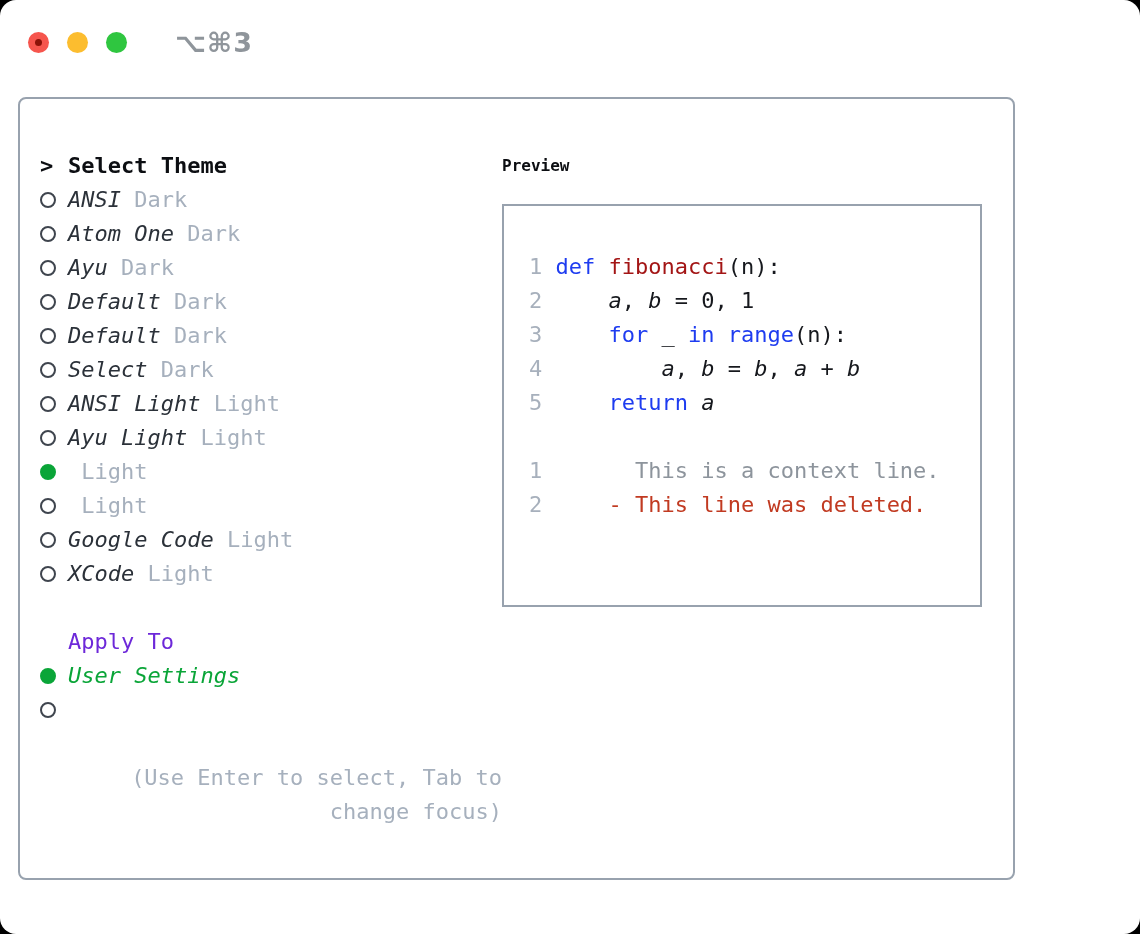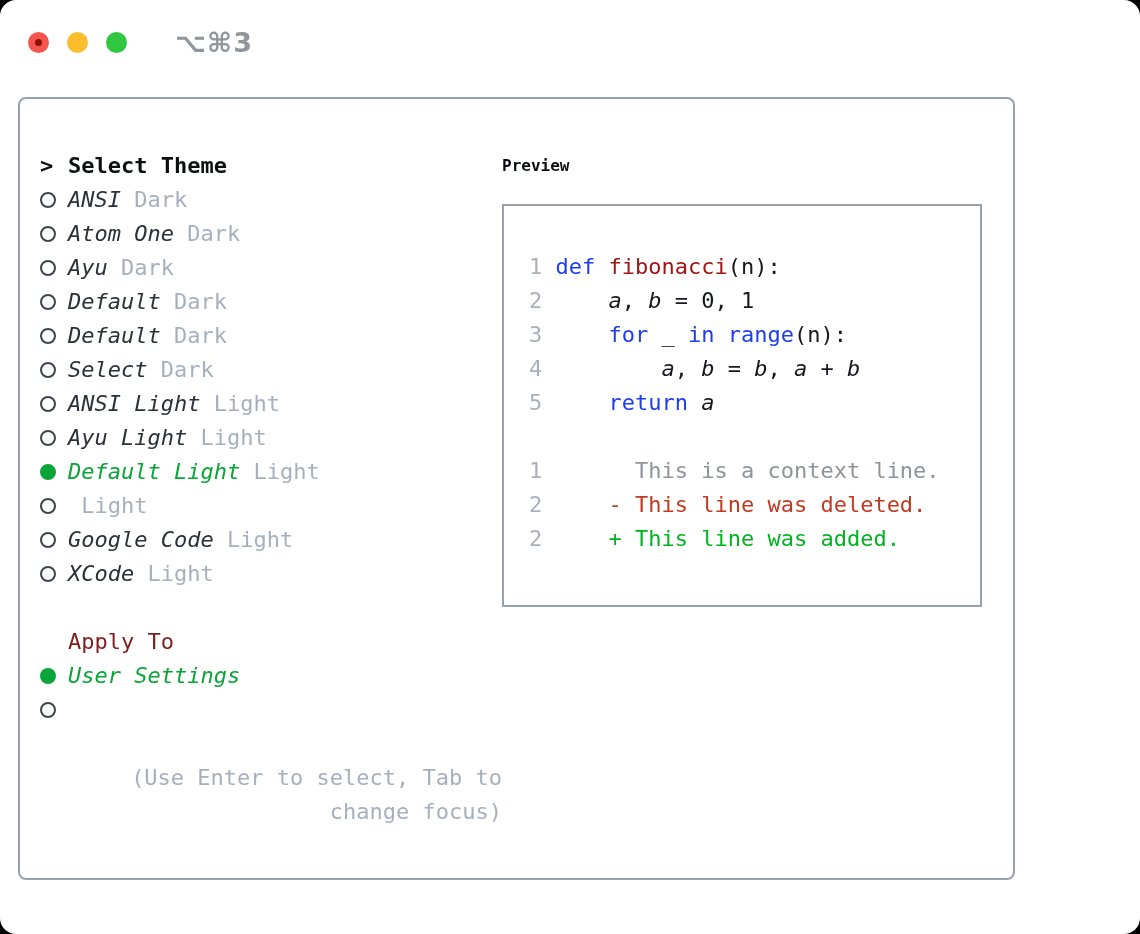--- a/index.html
+++ b/index.html
@@ -22,21 +22,21 @@
   .left-col{width:462px;font-size:22px;line-height:34px;color:var(--text-dark,#2b3139);}
   .row{display:flex;height:34px;align-items:center;white-space:pre;}
   .marker{width:28px;display:inline-flex;align-items:center;flex:none;}
   .radio{width:12px;height:12px;border:2px solid #3f454e;border-radius:50%;display:inline-block;box-sizing:content-box;}
   .row.selected .radio{background:var(--green-select,#0aa538);border-color:var(--green-select,#0aa538);}
   .row.selected .opt-name{color:var(--green-select,#0aa538);}
   .title-row{font-weight:bold;color:#0c0e12;}
   .title-row .marker{font-weight:bold;}
   .opt-name{color:#2b3139;font-style:italic;}
   .opt-tag{color:var(--gray-tag,#a6b0bd);margin-left:1ch;}
-  .section-title{color:#7f1d1d;}
+  .section-title{color:#6d28d9;}
   .spacer{height:34px;}
   .hint{color:var(--gray-hint,#a6b0bd);white-space:pre;height:34px;line-height:34px;text-align:right;}
 
   
   .right-col{flex:1;}
   .preview-title{font-size:16px;line-height:34px;font-weight:bold;color:#0c0e12;margin-bottom:21px;}
   .preview-box{width:480px;height:403px;box-sizing:border-box;border:2px solid var(--border-gray,#98a2ae);
     padding:44px 16px 0 25px;font-size:22px;line-height:34px;overflow:hidden;}
   .pline{white-space:pre;height:34px;}
   .lnum{color:var(--gray-linenum,#a7b0bc);}
@@ -71,21 +71,21 @@
 
         <div id="theme-list">
             <div class="row"><span class="marker"><span class="radio"></span></span><span class="opt-name">ANSI</span><span class="opt-tag">Dark</span></div>
             <div class="row"><span class="marker"><span class="radio"></span></span><span class="opt-name">Atom One</span><span class="opt-tag">Dark</span></div>
             <div class="row"><span class="marker"><span class="radio"></span></span><span class="opt-name">Ayu</span><span class="opt-tag">Dark</span></div>
             <div class="row"><span class="marker"><span class="radio"></span></span><span class="opt-name">Default</span><span class="opt-tag">Dark</span></div>
             <div class="row"><span class="marker"><span class="radio"></span></span><span class="opt-name">Default</span><span class="opt-tag">Dark</span></div>
             <div class="row"><span class="marker"><span class="radio"></span></span><span class="opt-name">Select</span><span class="opt-tag">Dark</span></div>
             <div class="row"><span class="marker"><span class="radio"></span></span><span class="opt-name">ANSI Light</span><span class="opt-tag">Light</span></div>
             <div class="row"><span class="marker"><span class="radio"></span></span><span class="opt-name">Ayu Light</span><span class="opt-tag">Light</span></div>
-            <div class="row selected"><span class="marker"><span class="radio"></span></span><span class="opt-name">Default Light</span><span class="opt-tag">Light</span></div>
+            <div class="row selected"><span class="marker"><span class="radio"></span></span><span class="opt-tag">Light</span></div>
             <div class="row"><span class="marker"><span class="radio"></span></span><span class="opt-tag">Light</span></div>
             <div class="row"><span class="marker"><span class="radio"></span></span><span class="opt-name">Google Code</span><span class="opt-tag">Light</span></div>
             <div class="row"><span class="marker"><span class="radio"></span></span><span class="opt-name">XCode</span><span class="opt-tag">Light</span></div>
           </div>
 
         <div class="spacer"></div>
 
         <div class="row">
           <span class="marker"></span>
           <span class="section-title">Apply To</span>
@@ -106,19 +106,18 @@
         <div class="preview-title">Preview</div>
         <div class="preview-box" id="preview-box">
             <div class="pline"><span class="lnum">1 </span><span class="tok-kw">def</span><span class="tok-pl"> </span><span class="tok-fn">fibonacci</span><span class="tok-pl">(n):</span></div>
             <div class="pline"><span class="lnum">2 </span><span class="tok-pl">    </span><span class="tok-var">a</span><span class="tok-pl">, </span><span class="tok-var">b</span><span class="tok-pl"> = 0, 1</span></div>
             <div class="pline"><span class="lnum">3 </span><span class="tok-pl">    </span><span class="tok-kw">for</span><span class="tok-pl"> _ </span><span class="tok-kw">in</span><span class="tok-pl"> </span><span class="tok-kw">range</span><span class="tok-pl">(n):</span></div>
             <div class="pline"><span class="lnum">4 </span><span class="tok-pl">        </span><span class="tok-var">a</span><span class="tok-pl">, </span><span class="tok-var">b</span><span class="tok-pl"> = </span><span class="tok-var">b</span><span class="tok-pl">, </span><span class="tok-var">a</span><span class="tok-pl"> + </span><span class="tok-var">b</span></div>
             <div class="pline"><span class="lnum">5 </span><span class="tok-pl">    </span><span class="tok-kw">return</span><span class="tok-pl"> </span><span class="tok-var">a</span></div>
             <div class="pline"></div>
             <div class="pline"><span class="lnum">1 </span><span class="tok-ctx">      This is a context line.</span></div>
             <div class="pline"><span class="lnum">2 </span><span class="tok-del">    - This line was deleted.</span></div>
-            <div class="pline"><span class="lnum">2 </span><span class="tok-add">    + This line was added.</span></div>
           </div>
       </div>
 
     </div>
   </div>
 </div>
 
 </body></html>

